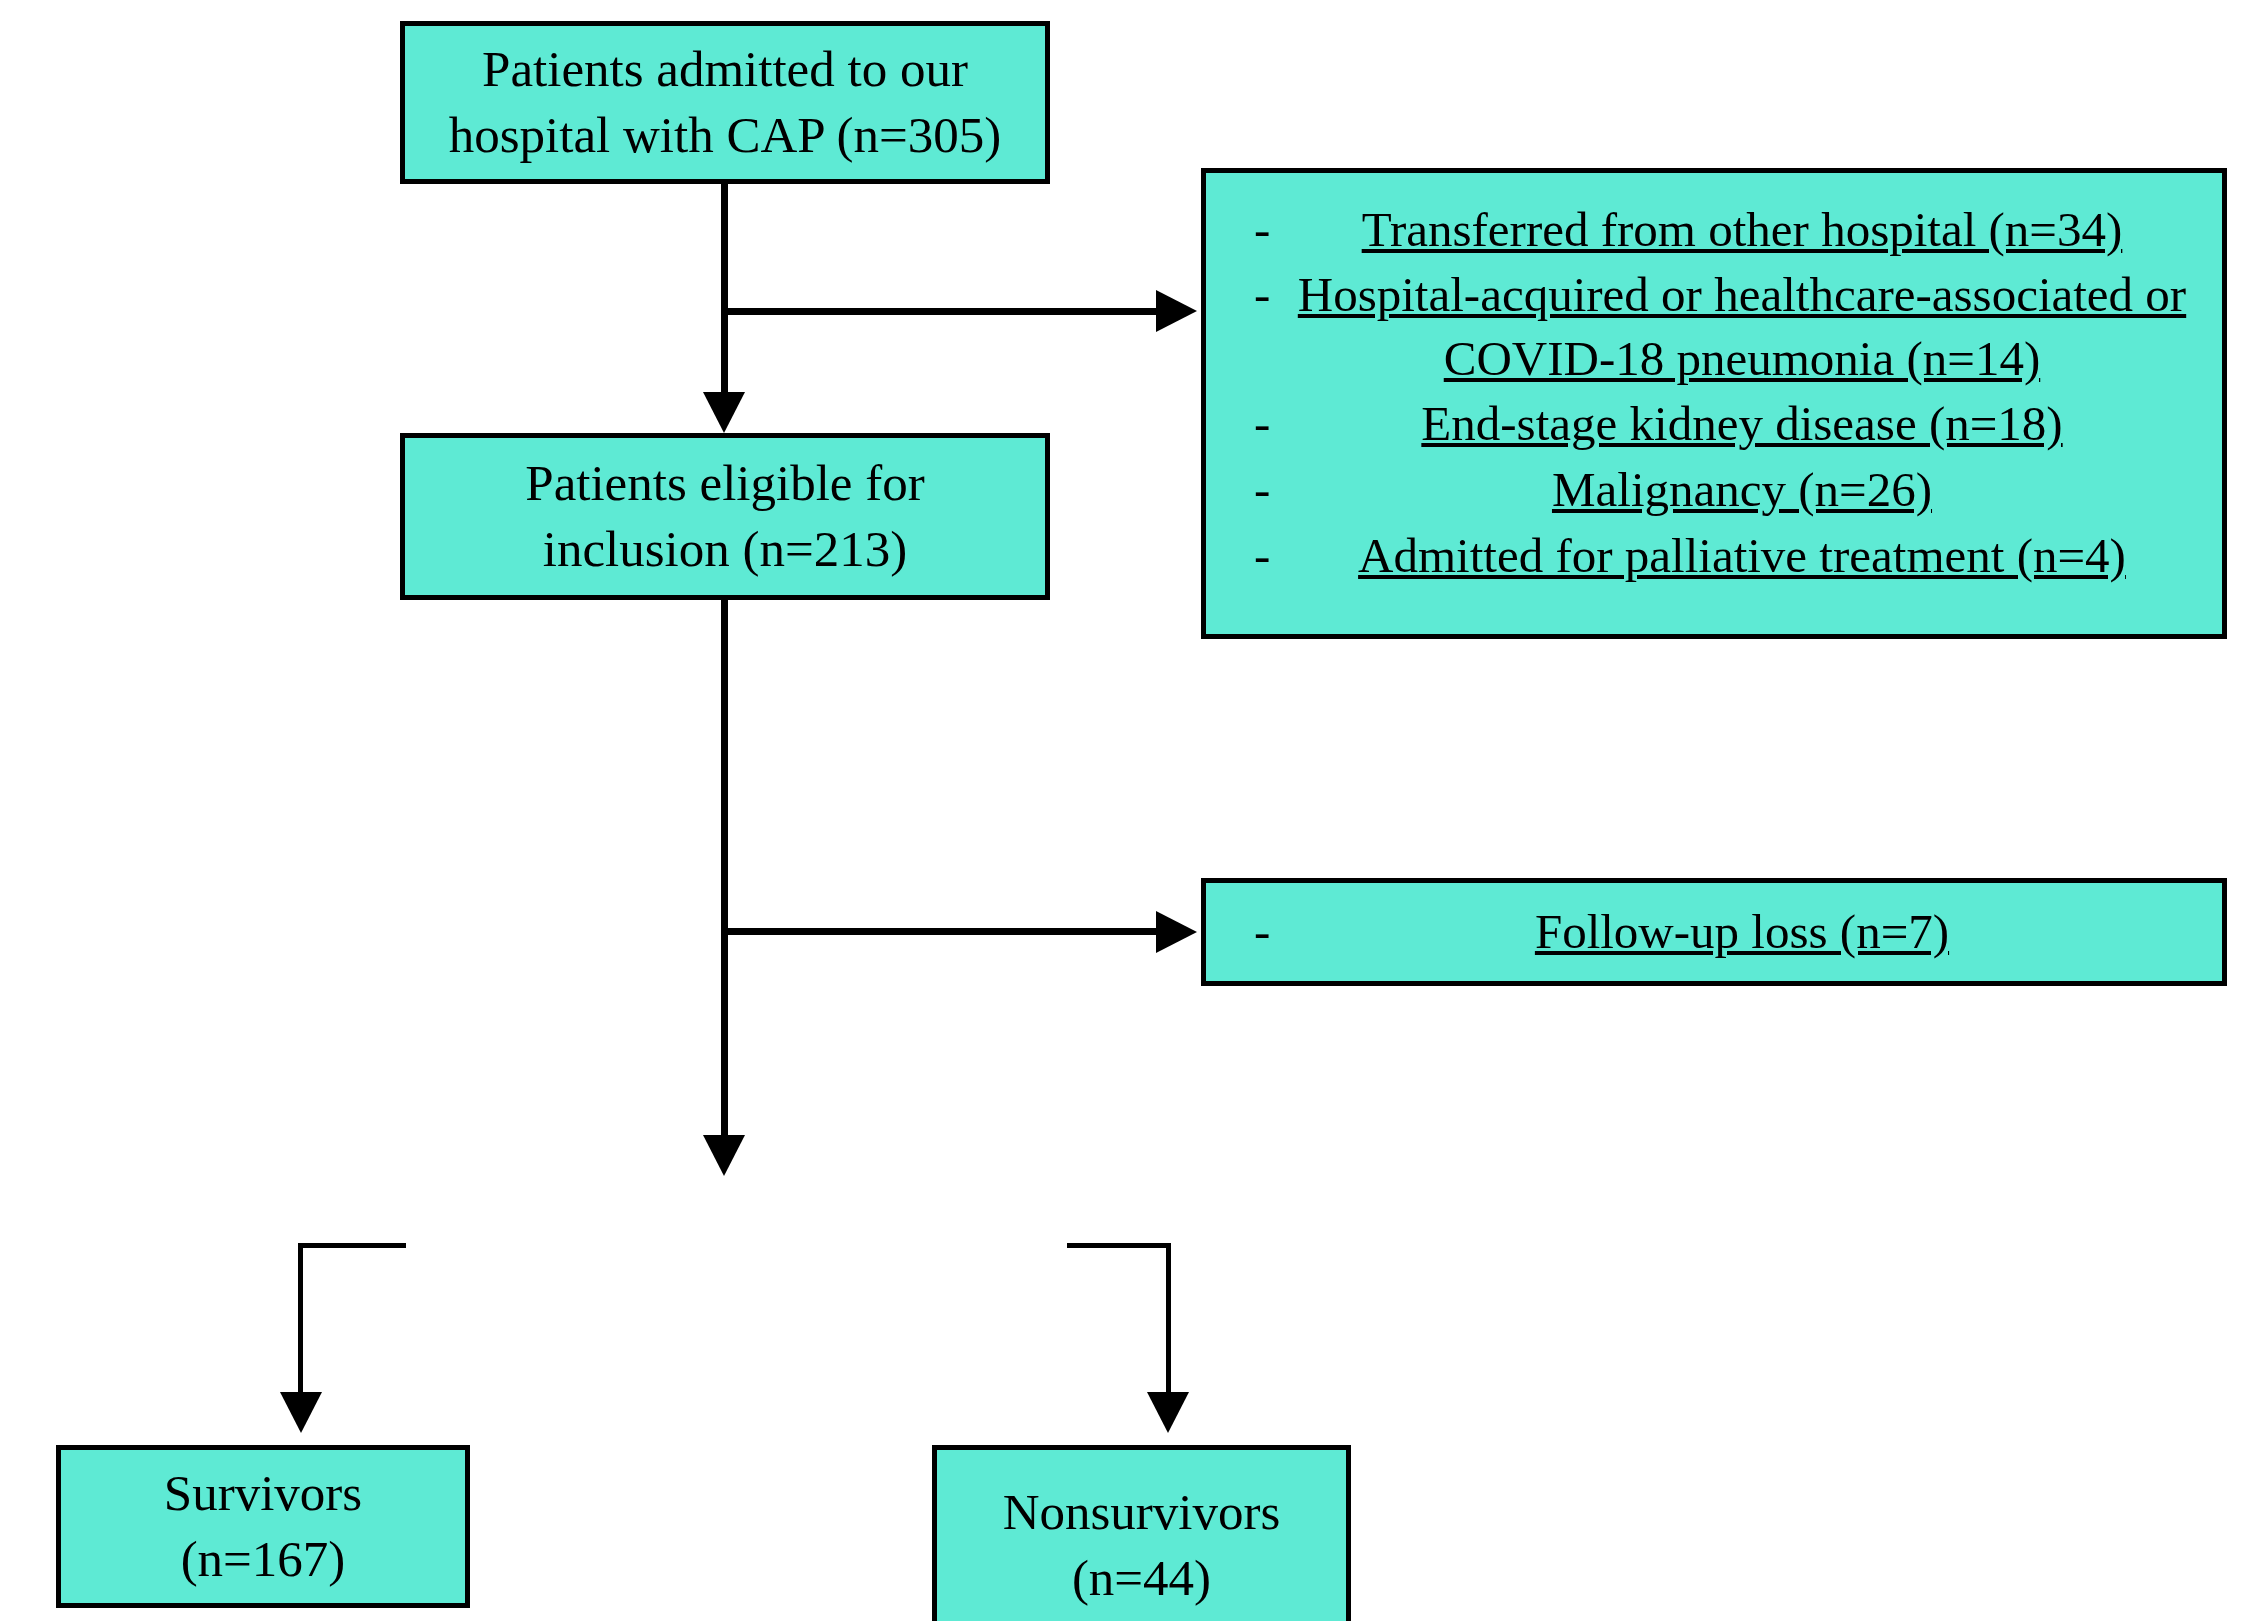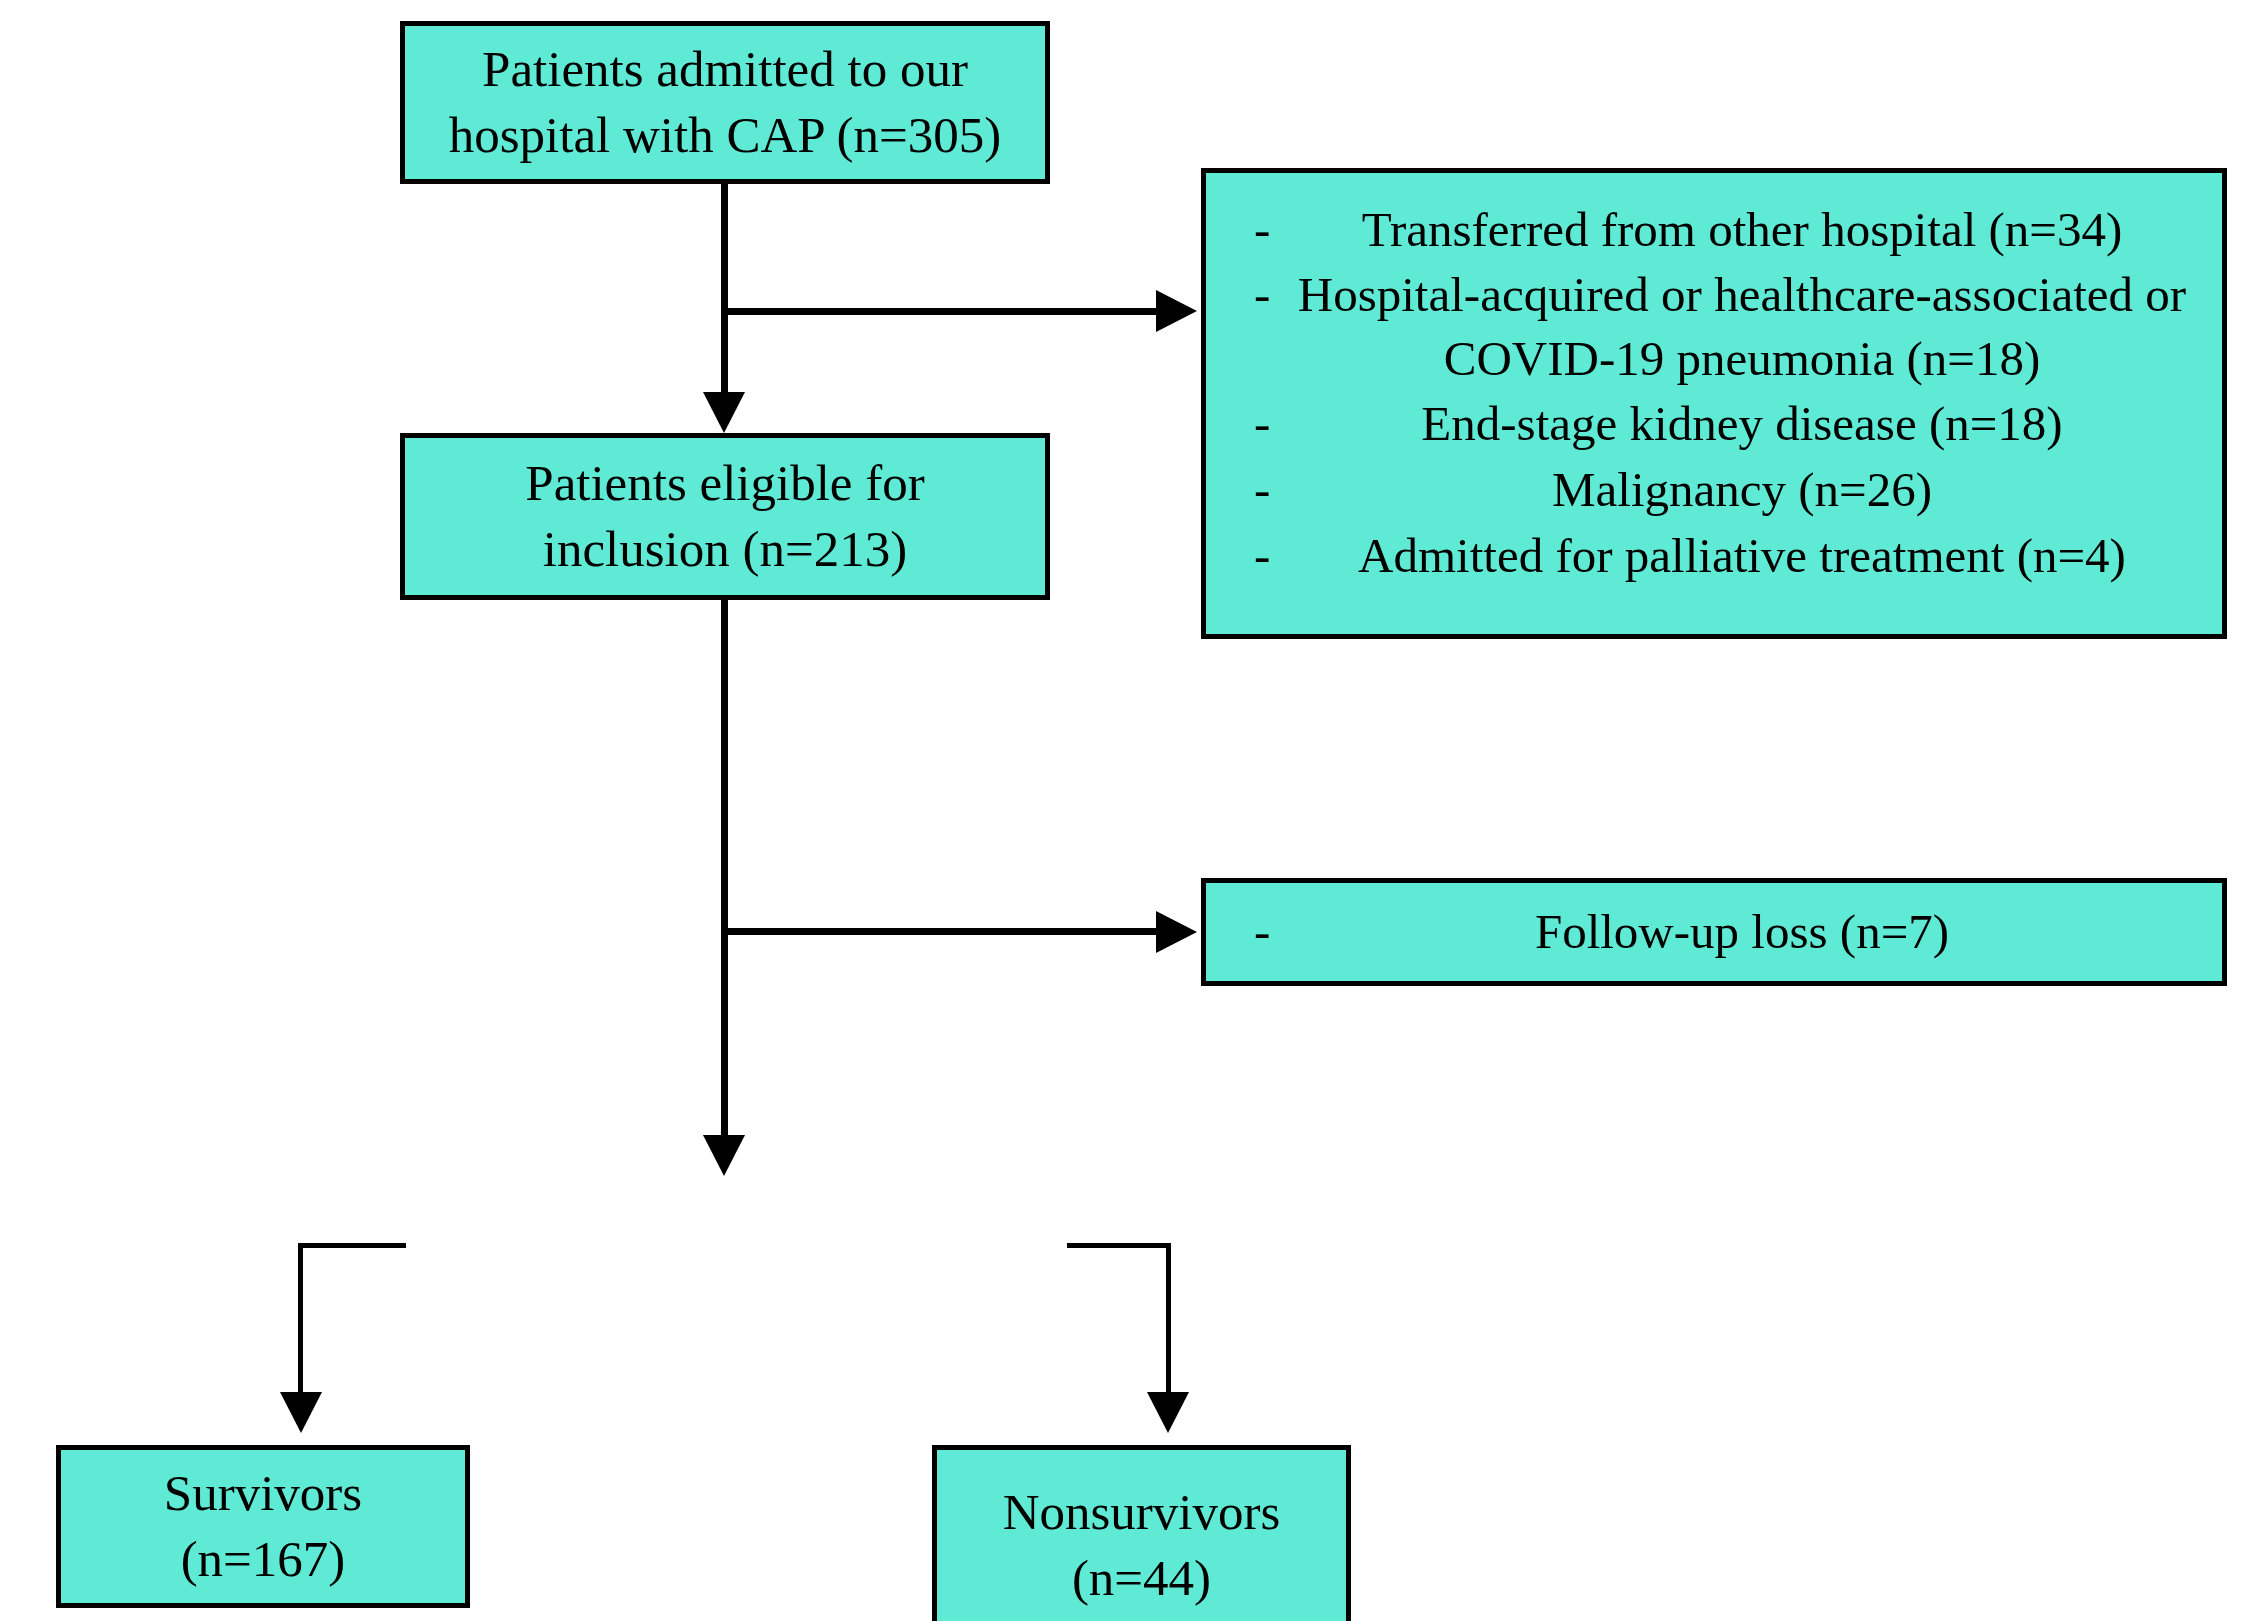--- a/index.html
+++ b/index.html
@@ -62,20 +62,21 @@
     margin: 0 0 1.9px 0;
   }
   .bullet-dash {
     flex: 0 0 auto;
     width: 56px;
     padding-left: 11.3px;
     box-sizing: border-box;
   }
   .bullet-text {
     flex: 1 1 auto;
+    text-decoration: underline;
   }
 
   
   .v-line {
     position: absolute;
     width: 6.6px;
     background: #000000;
   }
   .h-line {
     position: absolute;
@@ -120,21 +121,21 @@
   </div>
 
   <div class="flow-box" id="box-exclusions">
     <ul class="bullet-list">
       <li>
         <span class="bullet-dash">-</span>
         <span class="bullet-text">Transferred from other hospital (n=34)</span>
       </li>
       <li>
         <span class="bullet-dash">-</span>
-        <span class="bullet-text">Hospital-acquired or healthcare-associated or COVID-19 pneumonia (n=18)</span>
+        <span class="bullet-text">Hospital-acquired or healthcare-associated or COVID-18 pneumonia (n=14)</span>
       </li>
       <li>
         <span class="bullet-dash">-</span>
         <span class="bullet-text">End-stage kidney disease (n=18)</span>
       </li>
       <li>
         <span class="bullet-dash">-</span>
         <span class="bullet-text">Malignancy (n=26)</span>
       </li>
       <li>

